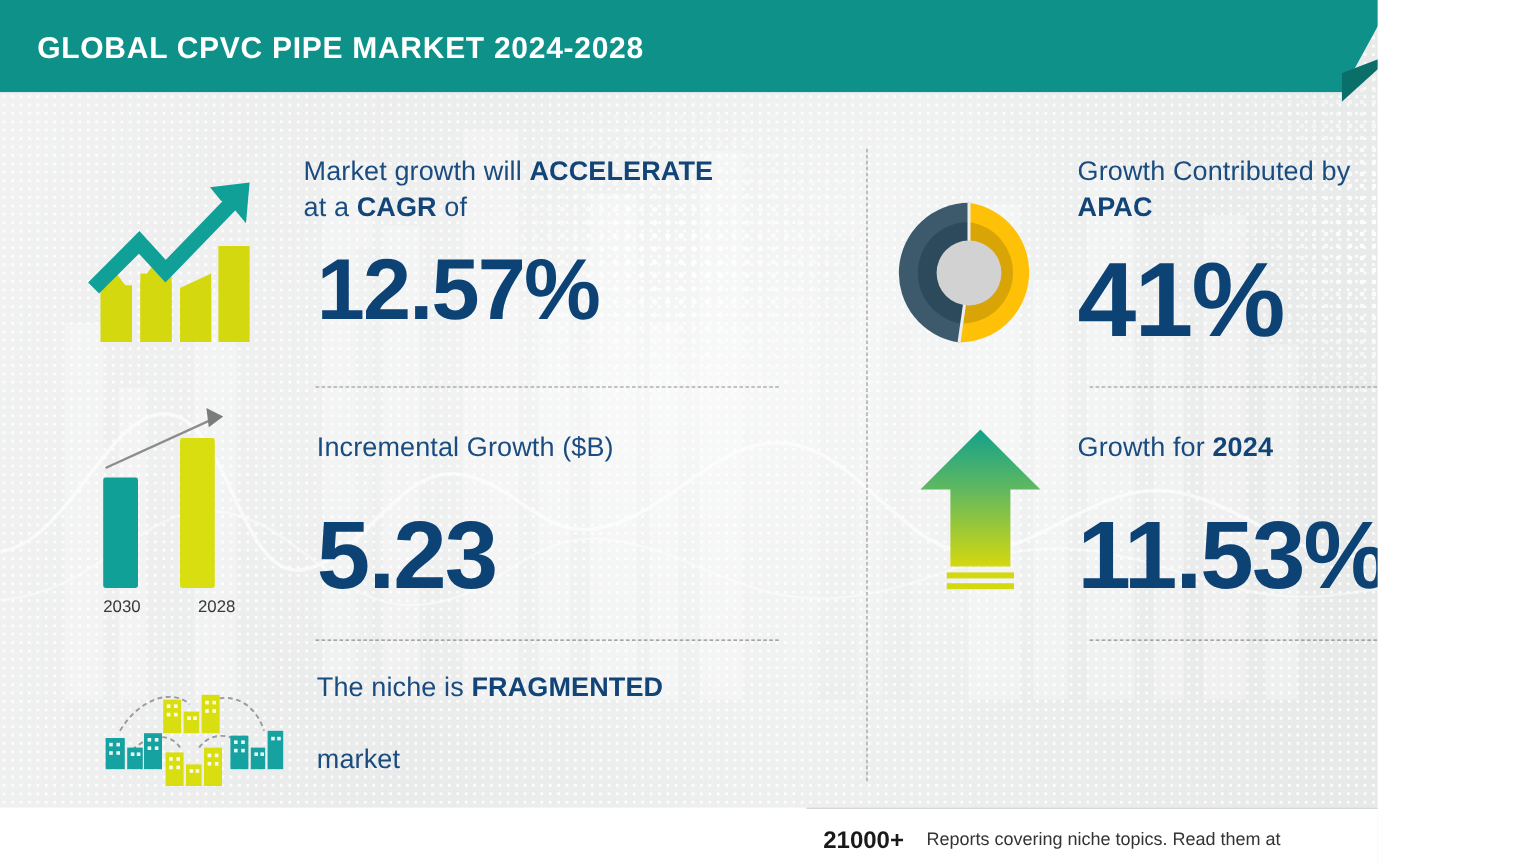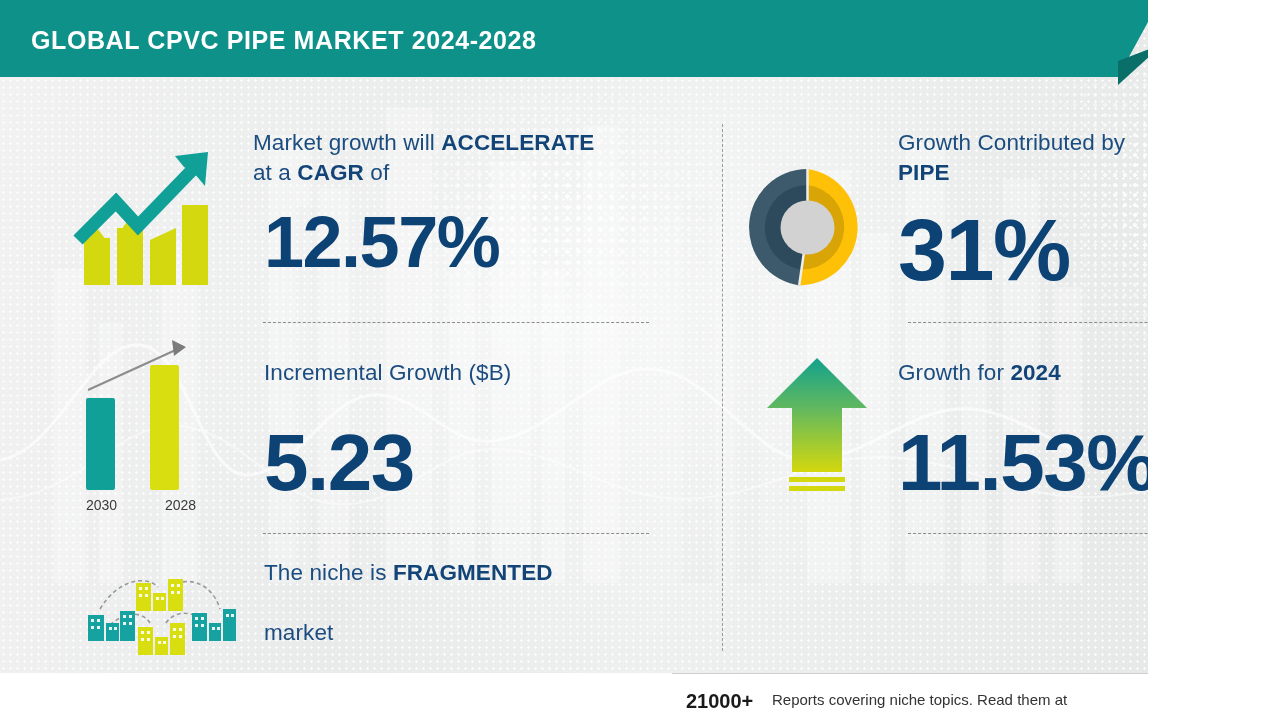--- a/index.html
+++ b/index.html
@@ -374,23 +374,23 @@
         </linearGradient>
       </defs>
       <path d="M55,3 L105,53 L80,53 L80,117 L30,117 L30,53 L5,53 Z" fill="url(#arrowGrad)"></path>
       <rect x="27" y="122" width="56" height="5" fill="#d4d80e"></rect>
       <rect x="27" y="131" width="56" height="5" fill="#d4d80e"></rect>
     </svg>
   </div>
 
   <div class="stat-label lbl-apac">
     <span>Growth Contributed by</span><br>
-    <b>PIPE</b>
-  </div>
-  <div class="stat-value val-apac">31%</div>
+    <b>APAC</b>
+  </div>
+  <div class="stat-value val-apac">41%</div>
 
   <div class="stat-label lbl-2024">
     <span>Growth for </span><b>2024</b>
   </div>
   <div class="stat-value val-2024">11.53%</div>
 
   <div class="footer"></div>
   <div class="footer-rule"></div>
   <div class="footer-count">21000+</div>
   <div class="footer-text">Reports covering niche topics. Read them at</div>

